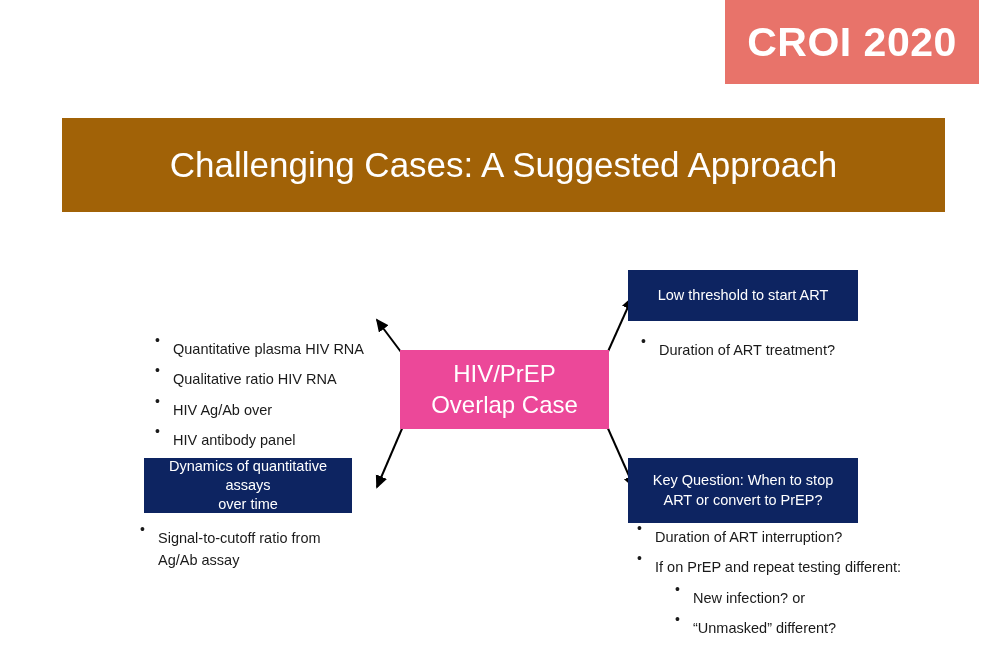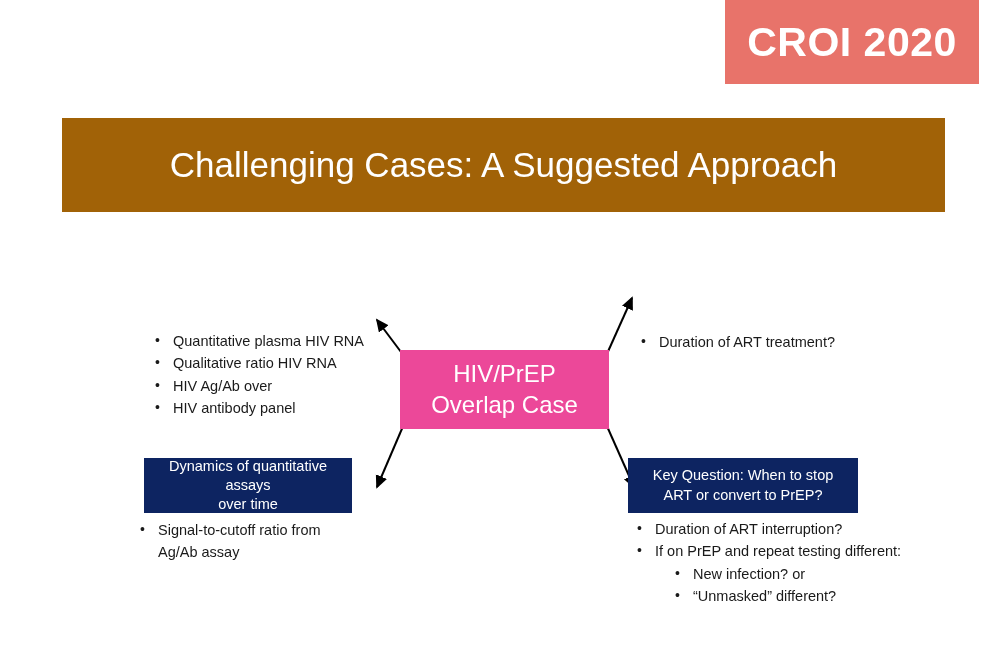--- a/index.html
+++ b/index.html
@@ -98,21 +98,21 @@
     color: #ffffff;
     font-size: 24px;
     line-height: 1.28;
     white-space: pre-line;
   }
 
   
   #box-repeat-testing   { left: 144px; top: 265px; width: 232px; height: 55px; }
   #box-dynamics         { left: 144px; top: 458px; width: 208px; height: 55px; }
   #box-low-threshold    { left: 628px; top: 270px; width: 230px; height: 51px; }
-  #box-key-question     { left: 628px; top: 458px; width: 230px; height: 55px; }
+  #box-key-question     { left: 628px; top: 458px; width: 230px; height: 65px; }
 
   
   .bullet-list {
     position: absolute;
     font-size: 14.5px;
     line-height: 1.55;
     color: #1a1a1a;
   }
   .bullet-row {
     display: flex;
@@ -121,20 +121,21 @@
   .bullet-row .dot {
     flex: 0 0 auto;
     width: 18px;
     text-align: left;
     font-size: 14px;
     line-height: 1.55;
   }
   .bullet-row .btext {
     flex: 1 1 auto;
     white-space: pre-line;
+    margin-top: 8px;
   }
   .bullet-row.sub {
     margin-left: 38px;
   }
 
   #bullets-repeat-testing { left: 155px; top: 330px; width: 260px; }
   #bullets-dynamics       { left: 140px; top: 519px; width: 250px; }
   #bullets-low-threshold  { left: 641px; top: 331px; width: 260px; }
   #bullets-key-question   { left: 637px; top: 518px; width: 310px; }
 
@@ -202,20 +203,23 @@
 over time</span>
   </div>
   <div class="bullet-list" id="bullets-dynamics">
     <div class="bullet-row">
       <span class="dot">•</span>
       <span class="btext">Signal-to-cutoff ratio from
 Ag/Ab assay</span>
     </div>
   </div>
 
+  <div class="node-box" id="box-low-threshold">
+    <span class="node-label">Low threshold to start ART</span>
+  </div>
   <div class="bullet-list" id="bullets-low-threshold">
     <div class="bullet-row">
       <span class="dot">•</span>
       <span class="btext">Duration of ART treatment?</span>
     </div>
   </div>
 
   <div class="node-box" id="box-key-question">
     <span class="node-label">Key Question: When to stop
 ART or convert to PrEP?</span>

